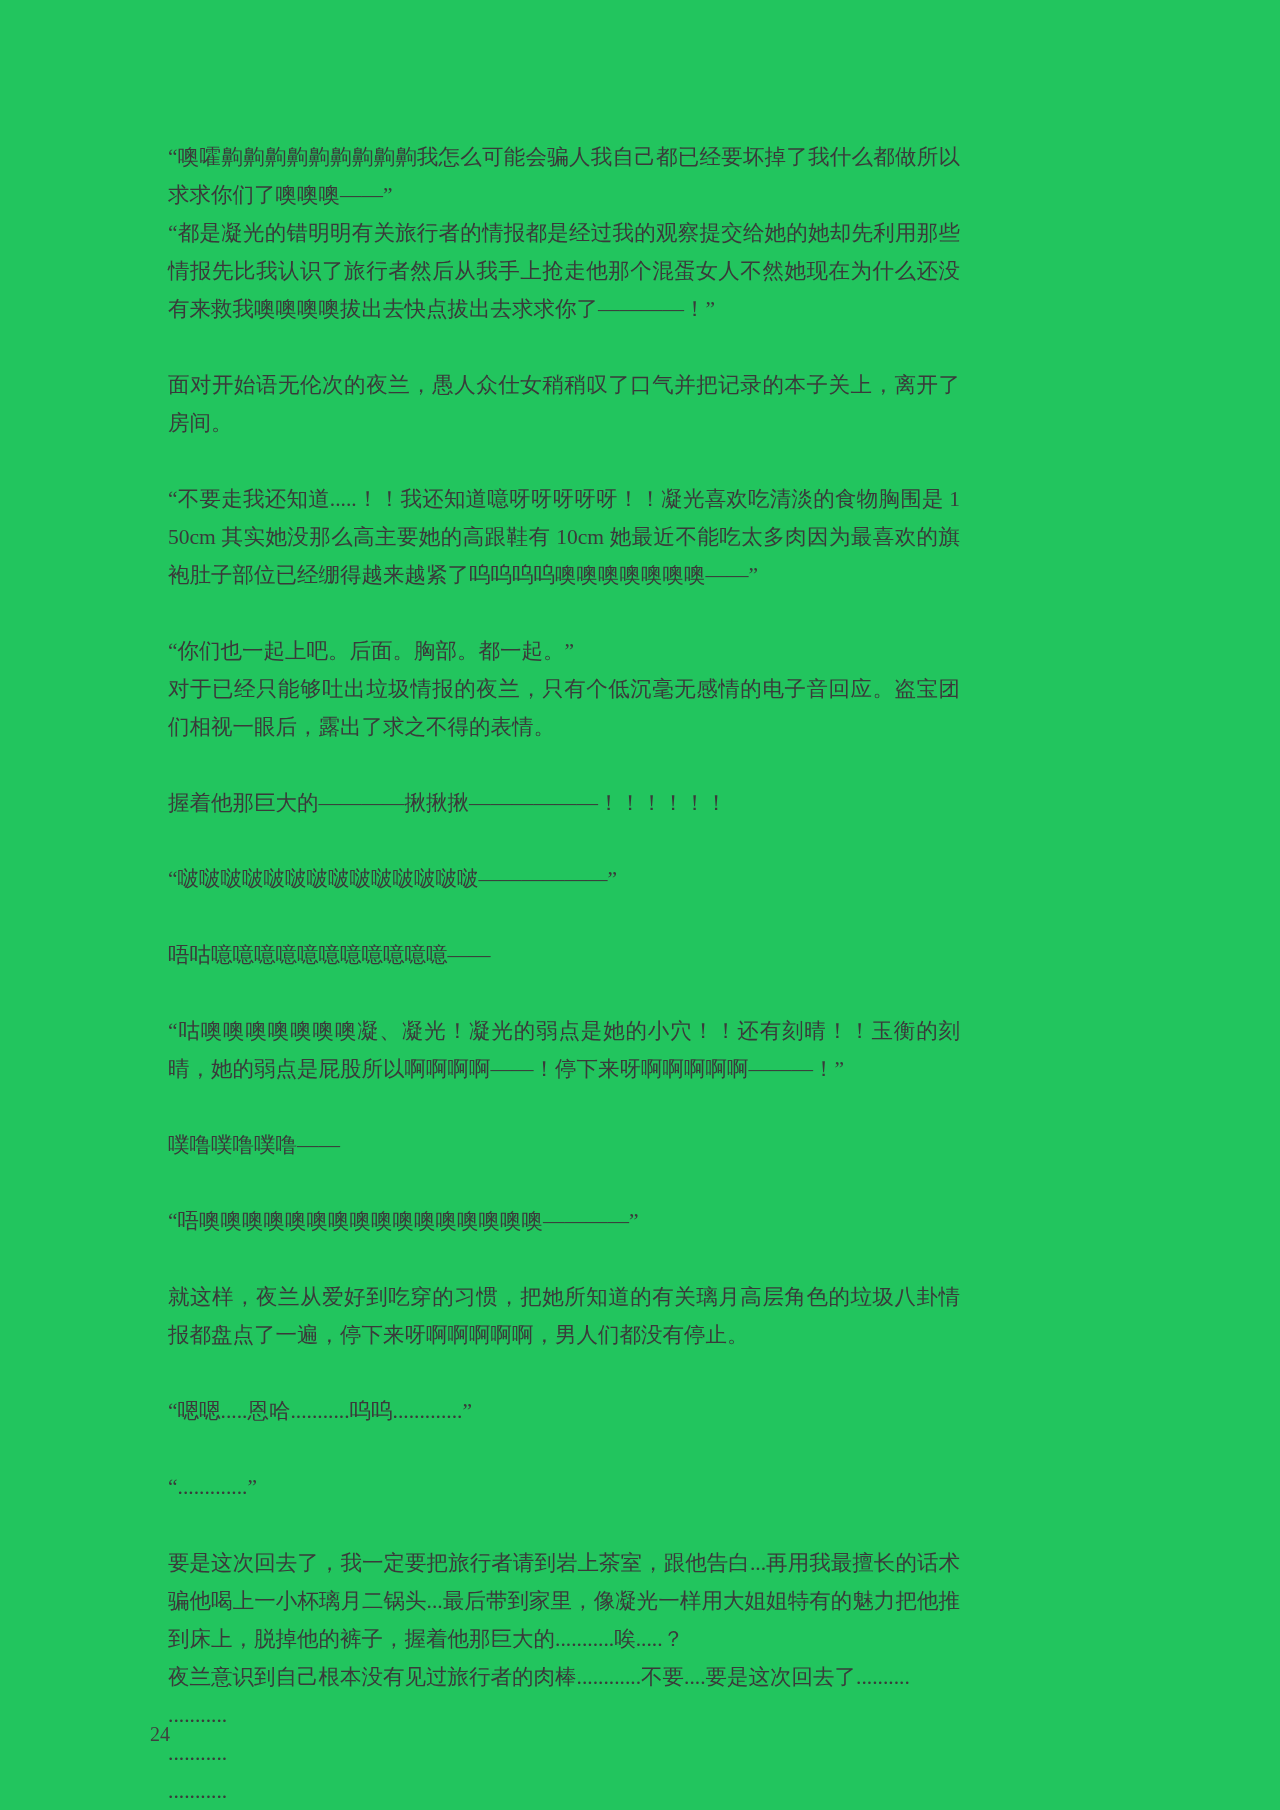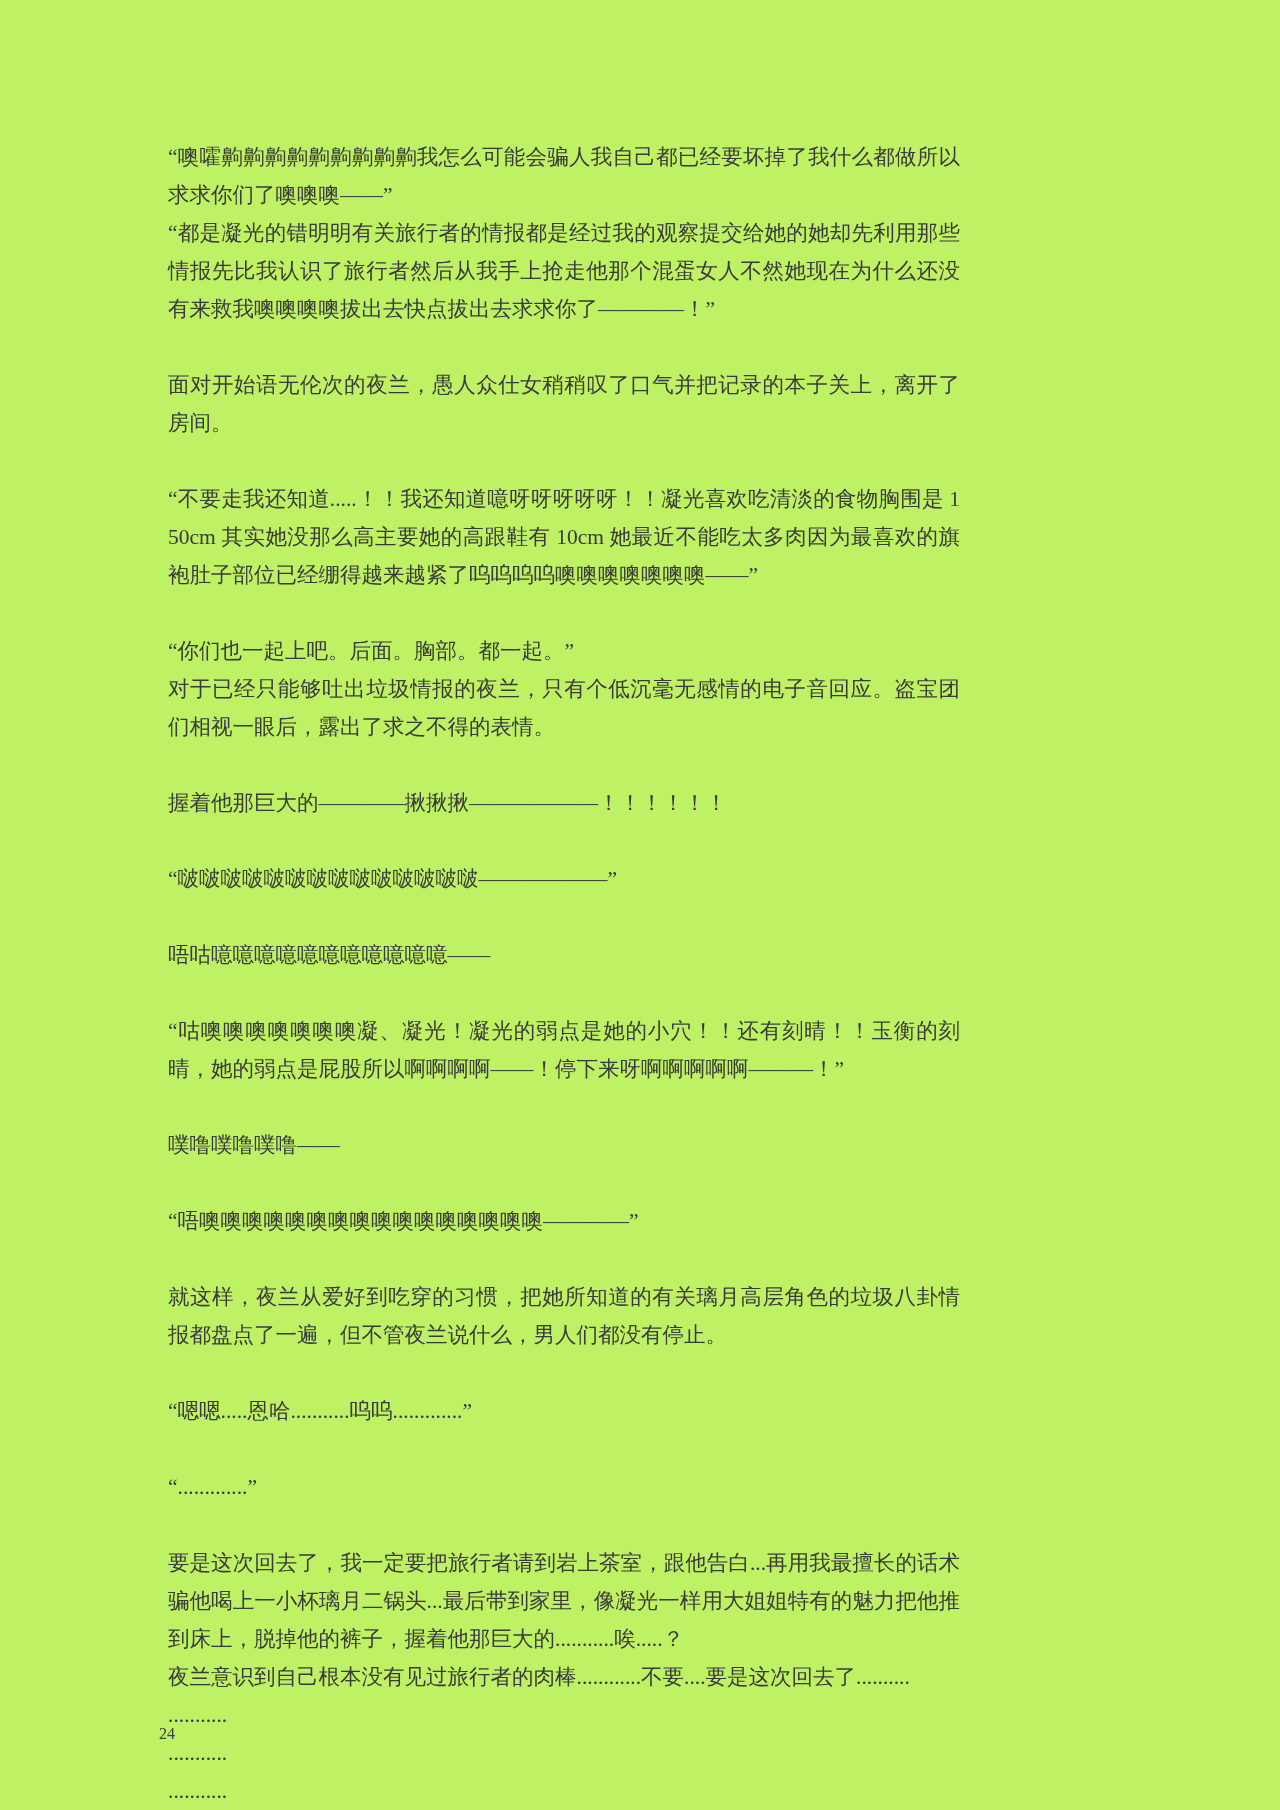--- a/index.html
+++ b/index.html
@@ -4,21 +4,21 @@
 <style>
   html, body {
     margin: 0;
     padding: 0;
     background: #ffffff;
   }
   .page {
     position: relative;
     width: 1280px;
     height: 1810px;
-    background: #bef264;
+    background: #22c55e;
     overflow: hidden;
     font-family: "Liberation Serif", "DejaVu Serif", serif;
   }
   .content {
     position: absolute;
     left: 168px;
     top: 138px;
     width: 792px;
   }
   .block {
@@ -29,23 +29,23 @@
     padding: 0;
     font-size: 21.5px;
     line-height: 38px;
     color: #3a3a3a;
     text-align: justify;
     word-break: break-all;
     font-family: "Liberation Serif", "DejaVu Serif", serif;
   }
   .page-number {
     position: absolute;
-    left: 159px;
+    left: 150px;
     top: 1720px;
-    font-size: 16px;
+    font-size: 20px;
     line-height: 28px;
     color: #3f3f3f;
     font-family: "Liberation Serif", "DejaVu Serif", serif;
   }
 </style>
 </head>
 <body>
 
 <div class="page">
   <div class="content">
@@ -86,21 +86,21 @@
 
     <div class="block">
       <p>噗噜噗噜噗噜——</p>
     </div>
 
     <div class="block">
       <p>“唔噢噢噢噢噢噢噢噢噢噢噢噢噢噢噢噢————”</p>
     </div>
 
     <div class="block">
-      <p>就这样，夜兰从爱好到吃穿的习惯，把她所知道的有关璃月高层角色的垃圾八卦情报都盘点了一遍，但不管夜兰说什么，男人们都没有停止。</p>
+      <p>就这样，夜兰从爱好到吃穿的习惯，把她所知道的有关璃月高层角色的垃圾八卦情报都盘点了一遍，停下来呀啊啊啊啊啊，男人们都没有停止。</p>
     </div>
 
     <div class="block">
       <p>“嗯嗯.....恩哈...........呜呜.............”</p>
     </div>
 
     <div class="block">
       <p>“.............”</p>
     </div>
 

